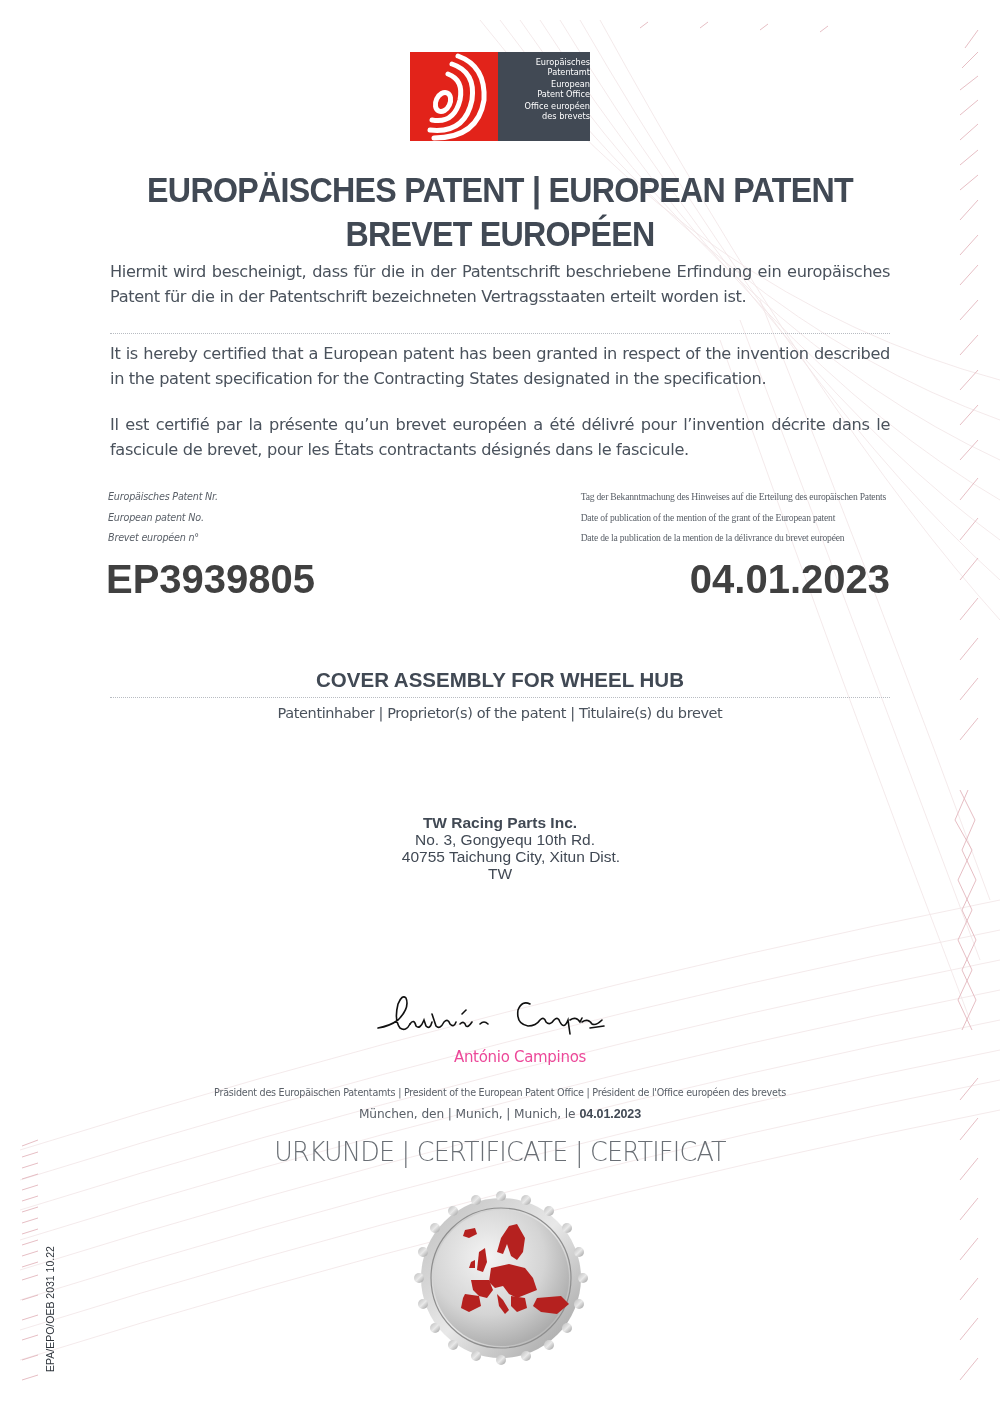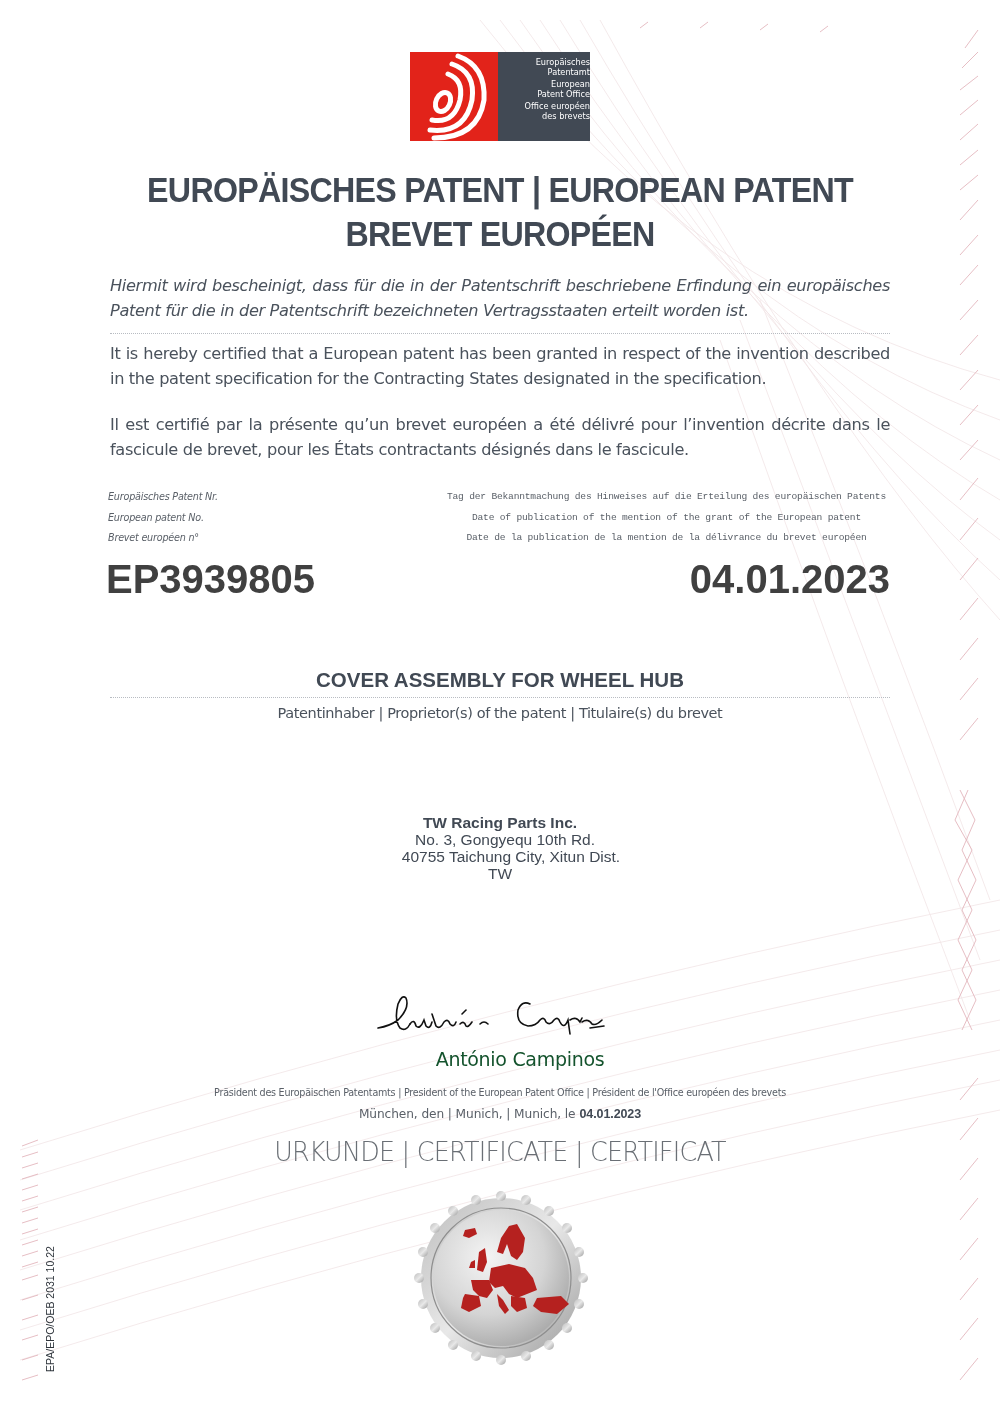--- a/index.html
+++ b/index.html
@@ -18,52 +18,52 @@
 
   
   .title { position: absolute; left: 0; width: 1000px; top: 168px; text-align: center;
            font-family: "Liberation Sans", sans-serif; font-weight: 700; color: #414954;
            font-size: 35px; line-height: 44px; letter-spacing: -0.8px; transform: scaleX(0.92); }
 
   
   .para { position: absolute; left: 110px; width: 780px; color: #4a525c;
           font-family: "DejaVu Sans", sans-serif; font-size: 16.2px; line-height: 24.5px;
           text-align: justify; letter-spacing: -0.35px; }
-  .para.de { top: 274px; font-style: italic; }
+  .para.de { top: 260px; }
   .para.en { top: 342px; }
   .para.fr { top: 413px; }
   .divider { position: absolute; left: 110px; width: 780px; border-top: 1px dotted #b8bcc2; }
   .divider.d1 { top: 333px; }
   .divider.d2 { top: 697px; }
 
   
   .lab-left { position: absolute; left: 108px; top: 487px; font-family: "DejaVu Sans", sans-serif;
               font-size: 9.6px; line-height: 20.5px; color: #5a6068; letter-spacing: -0.2px; font-style: italic; }
-  .lab-right { position: absolute; right: 114px; top: 487px; text-align: center; font-family: Liberation Mono, monospace;
+  .lab-right { position: absolute; right: 114px; top: 487px; text-align: left; font-family: Liberation Serif, serif;
                font-size: 9.6px; line-height: 20.5px; color: #5a6068; letter-spacing: -0.2px; }
 
   .bignum { position: absolute; top: 554px; font-family: "Liberation Sans", sans-serif; font-weight: 700;
             font-size: 40px; line-height: 50px; color: #404040; }
   .bignum.left { left: 106px; }
   .bignum.right { right: 110px; }
 
   .invention { position: absolute; left: 0; width: 1000px; top: 668px; text-align: center;
                font-family: "Liberation Sans", sans-serif; font-weight: 700; font-size: 20.5px; color: #414954; }
   .proprietor-label { position: absolute; left: 0; width: 1000px; top: 705px; text-align: center;
                       font-family: "DejaVu Sans", sans-serif; font-size: 14.5px; color: #4a525c; letter-spacing: -0.4px; }
 
   .address { position: absolute; left: 0; width: 1000px; top: 766px; text-align: center;
              font-family: "Liberation Sans", sans-serif; font-size: 15.5px; line-height: 17px; color: #414954; }
   .address .name { font-weight: 700; margin-top: 48px; }
   .address div:nth-child(2) { padding-left: 10px; }
   .address div:nth-child(3) { padding-left: 22px; }
 
   .signature { position: absolute; left: 370px; top: 990px; width: 250px; height: 50px; }
   .signer { position: absolute; left: 0; width: 1000px; top: 1048px; text-align: center; padding-left: 40px;
-            font-family: "DejaVu Sans", sans-serif; font-size: 19px; color: #14532d; letter-spacing: -0.3px; }
+            font-family: "DejaVu Sans", sans-serif; font-size: 15px; color: #ec4899; letter-spacing: -0.3px; }
   .president { position: absolute; left: 0; width: 1000px; top: 1087px; text-align: center;
                font-family: "DejaVu Sans", sans-serif; font-size: 9.6px; color: #5a6068; letter-spacing: -0.25px; }
   .place { position: absolute; left: 0; width: 1000px; top: 1107px; text-align: center;
            font-family: "DejaVu Sans", sans-serif; font-size: 12.2px; color: #5a6068; letter-spacing: -0.1px; }
   .place .date { font-family: "Liberation Sans", sans-serif; font-weight: 700; color: #414954; margin-left: 4px; font-size: 12.5px; }
 
   .certificate { position: absolute; left: 0; width: 1000px; top: 1136px; text-align: center;
                  font-family: "DejaVu Sans", sans-serif; font-weight: 300; font-size: 27px; color: #6a6f75;
                  letter-spacing: -0.8px; transform: scaleX(0.94); }
 

